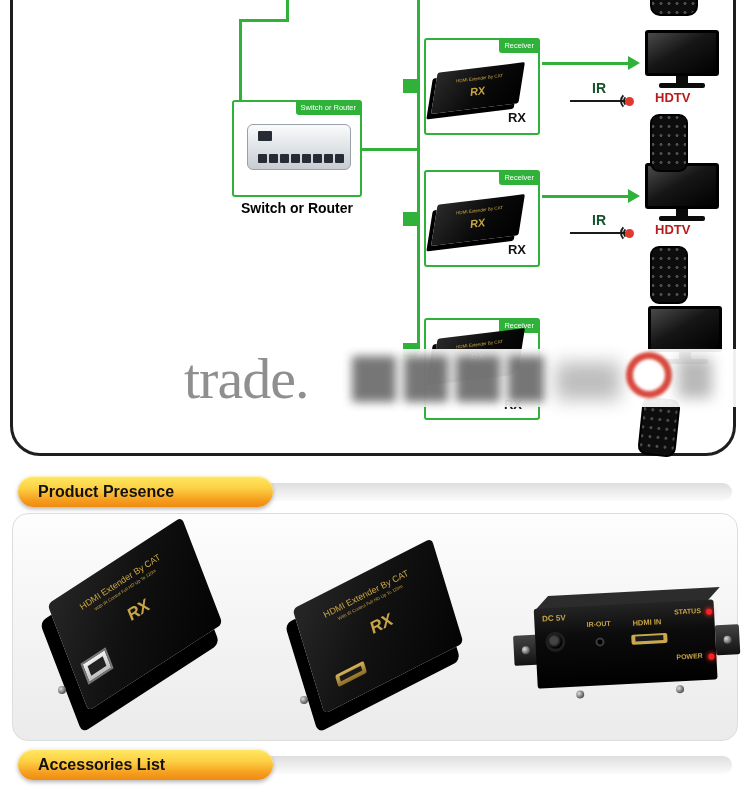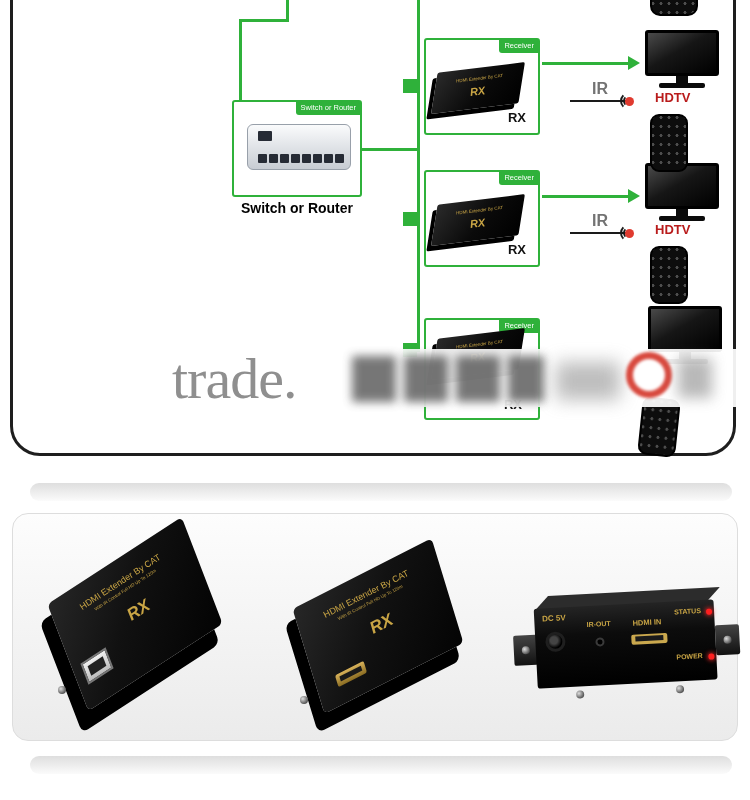--- a/index.html
+++ b/index.html
@@ -14,21 +14,21 @@
   .gtag{position:absolute;top:-1px;right:-1px;background:#2fb13a;color:#fff;font-size:7.5px;line-height:1;padding:3px 5px;border-radius:0 2px 0 3px;white-space:nowrap}
   .rxlab{position:absolute;font-size:13px;font-weight:700;color:#111}
   .minidev{position:absolute;width:88px;height:40px;background:linear-gradient(125deg,#2a2a2a,#0a0a0a 55%,#000);border-radius:2px;transform:rotate(-7deg) skewX(-16deg);box-shadow:-4px 5px 0 #000}
   .mt1{transform:skewX(16deg);color:#c9a545;font-size:4.5px;text-align:center;margin-top:8px;white-space:nowrap}
   .mt2{transform:skewX(16deg);color:#c9a545;font-size:11px;font-weight:700;font-style:italic;text-align:center;margin-top:4px}
   .tv{position:absolute}
   .tv-screen{width:74px;height:46px;background:linear-gradient(150deg,#4a4a4a 0%,#161616 45%,#000 100%);border:3px solid #000;border-radius:3px}
   .tv-neck{width:12px;height:7px;background:#0b0b0b;margin:0 auto}
   .tv-base{width:46px;height:5px;background:#0b0b0b;border-radius:2px;margin:0 auto}
   .tvlabel{position:absolute;font-size:13px;font-weight:700;color:#b91c1c}
-  .irlabel{position:absolute;font-size:16px;font-weight:600;color:#737373}
+  .irlabel{position:absolute;font-size:14px;font-weight:600;color:#14532d}
   .irline{position:absolute;height:2px;background:#1a1a1a}
   .irdot{position:absolute;width:9px;height:9px;border-radius:50%;background:#e03a2f}
   .irarc{position:absolute;border-radius:50%;border:2px solid transparent;border-left-color:#1a1a1a}
   .remote{position:absolute;width:38px;height:58px;background-color:#0d0d0d;border-radius:9px;border:2px solid #000;background-image:radial-gradient(circle,#4e4e4e 1.3px,transparent 1.8px);background-size:8px 9px;background-position:5px 15px}
   .wmband{position:absolute;background:rgba(255,255,255,.93)}
   .wmtext{position:absolute;font-family:"Liberation Serif",serif;font-size:58px;color:#8f8f8f;line-height:1;letter-spacing:-1px}
   .wmblob{position:absolute;background:#555;filter:blur(5px);opacity:.8}
   .wmring{position:absolute;width:46px;height:46px;border-radius:50%;border:7px solid #d8493e;background:#fff;filter:blur(1.5px)}
   .pill{position:absolute;width:255px;height:31px;border-radius:16px;background:linear-gradient(180deg,#ffe963 0%,#fdd044 40%,#f59d1e 78%,#ee8b10 100%);box-shadow:0 2px 4px rgba(0,0,0,.3),inset 0 1px 0 rgba(255,255,255,.55);color:#111;font-size:16px;font-weight:700;line-height:31px;padding-left:20px;z-index:5}
   .grayband{position:absolute;height:18px;border-radius:9px;background:linear-gradient(180deg,#dedede,#fbfbfb);z-index:4}
@@ -140,30 +140,31 @@
   <div class="irarc" style="left:620px;top:224px;width:18px;height:18px"></div>
   <div class="irarc" style="left:623px;top:227px;width:12px;height:12px"></div>
   <div class="irdot" style="left:625px;top:229px"></div>
 
   <div class="remote" style="left:650px;top:-36px;width:48px;height:52px;border-radius:10px"></div>
   <div class="remote" style="left:650px;top:114px"></div>
   <div class="remote" style="left:650px;top:246px"></div>
   <div class="remote" style="left:640px;top:398px;transform:rotate(6deg)"></div>
 
   <div class="wmband wm" style="left:150px;top:349px;width:588px;height:58px"></div>
-  <div class="wmtext wm" style="left:172px;top:350px">trade.</div>
+  <div class="wmtext wm" style="left:184px;top:350px">trade.</div>
   <div class="wmblob wm" style="left:352px;top:356px;width:44px;height:46px"></div>
   <div class="wmblob wm" style="left:404px;top:356px;width:44px;height:46px"></div>
   <div class="wmblob wm" style="left:456px;top:356px;width:44px;height:46px"></div>
   <div class="wmblob wm" style="left:508px;top:356px;width:36px;height:46px"></div>
   <div class="wmblob wm" style="left:556px;top:362px;width:64px;height:38px;background:#9b9b9b;filter:blur(9px);opacity:.65"></div>
   <div class="wmring wm" style="left:626px;top:352px"></div>
   <div class="wmblob wm" style="left:678px;top:358px;width:34px;height:40px;background:#8a8a8a;filter:blur(7px);opacity:.6"></div>
 
   <div class="grayband" style="left:30px;top:483px;width:702px"></div>
+  <div class="pill" style="left:18px;top:476px">Product Presence</div>
 
   <div class="panel"></div>
 
   <div class="face" style="left:55px;top:558px;width:160px;height:112px;transform:rotate(-33deg) skewX(-12deg);background:linear-gradient(130deg,#262626,#111 45%,#030303);box-shadow:-12px 13px 0 2px #000">
     <div style="transform:skewX(12deg);padding-top:16px;text-align:center">
       <div class="gold ptex" style="font-size:9px">HDMI Extender By CAT</div>
       <div class="gold ptex" style="font-size:4.5px;margin-top:2px">With IR Control Full HD Up To 120m</div>
       <div class="gold ptex" style="font-size:17px;font-weight:700;font-style:italic;margin-top:12px">RX</div>
     </div>
   </div>
@@ -204,14 +205,15 @@
       <div class="gold" style="position:absolute;left:140px;top:7px;font-size:7px;font-weight:700">STATUS</div>
       <div class="led" style="left:172px;top:9px"></div>
       <div class="gold" style="position:absolute;left:140px;top:52px;font-size:7px;font-weight:700">POWER</div>
       <div class="led" style="left:172px;top:54px"></div>
     </div>
     <div class="screw" style="left:62px;top:102px"></div>
     <div class="screw" style="left:162px;top:102px"></div>
   </div>
 
   <div class="grayband" style="left:30px;top:756px;width:702px"></div>
+  <div class="pill" style="left:18px;top:749px">Accessories List</div>
 
 </div>
 
 </body></html>

